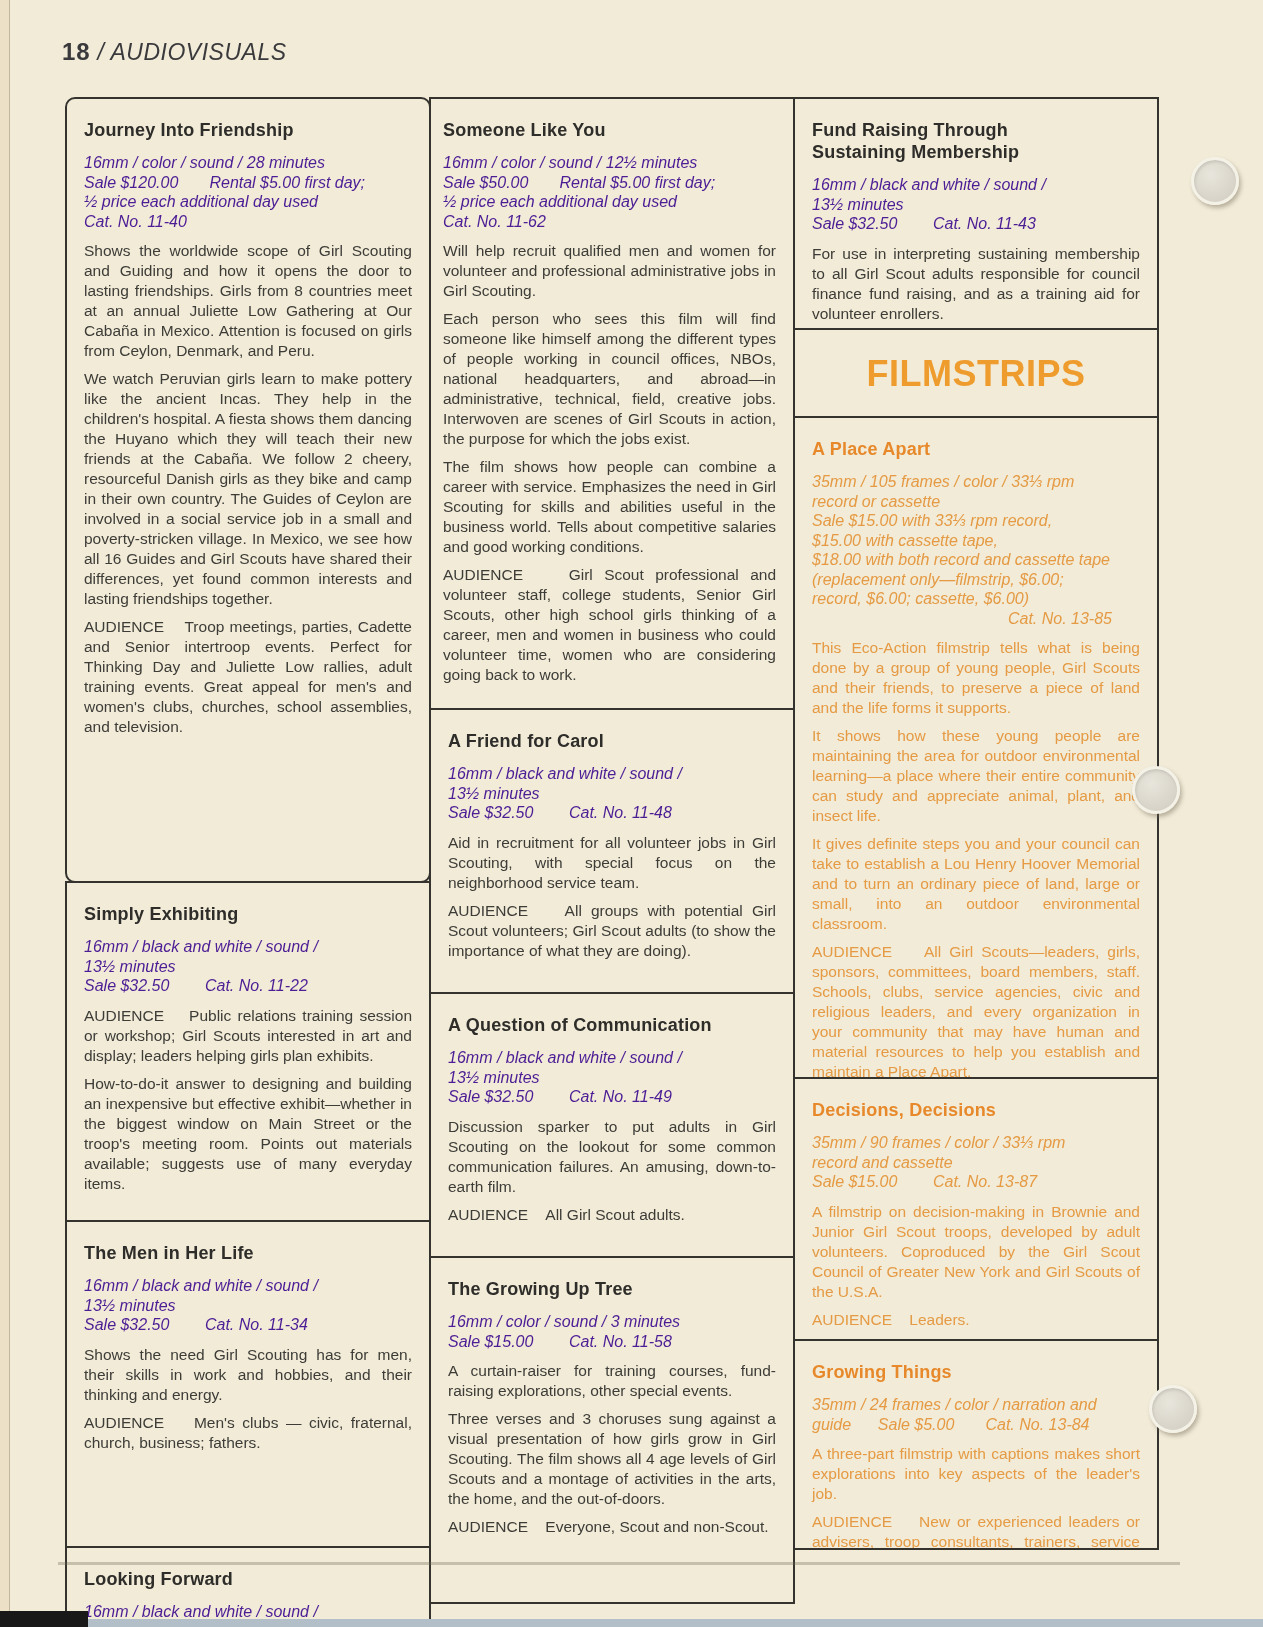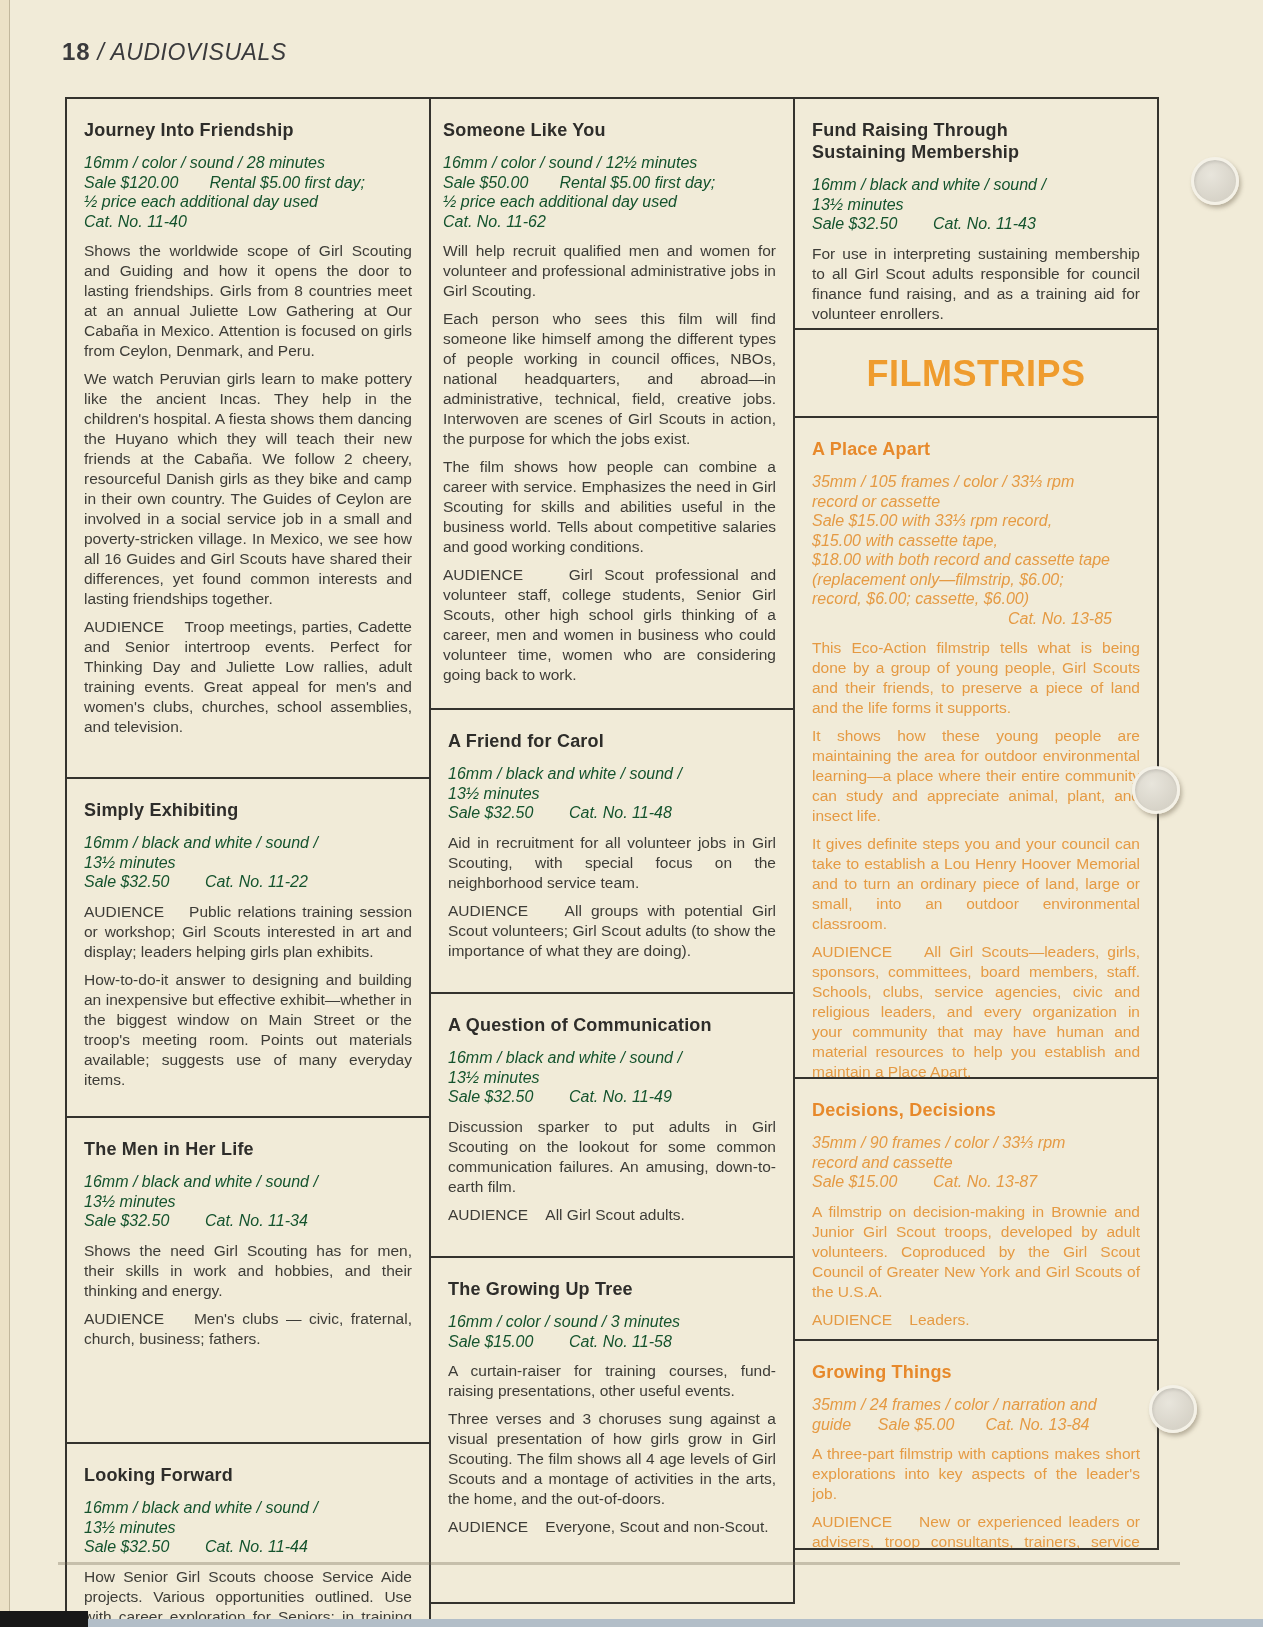--- a/index.html
+++ b/index.html
@@ -24,21 +24,21 @@
   .col + .col{margin-left:-2px;}
   .box{
     box-sizing:border-box;border:2px solid #35332e;margin-top:-2px;
     padding:14px 17px 6px 17px;overflow:hidden;background:transparent;
   }
   .col .box:first-child{margin-top:0;}
   .box h3{
     margin:6px 0 12px;font-size:18px;line-height:22px;color:#2e2d2a;
     white-space:pre-line;letter-spacing:0.2px;
   }
-  .specs{font-style:italic;color:#14532d;font-size:16px;line-height:19.5px;margin:0 0 10px;}
+  .specs{font-style:italic;color:#4c1d95;font-size:16px;line-height:19.5px;margin:0 0 10px;}
   .spec-line.right{text-align:right;padding-right:28px;}
   .para{
     margin:0 0 8px;font-size:15.5px;line-height:20px;color:#3d3c37;
     text-align:justify;
   }
   .box.orange h3{color:#e7892b;}
   .box.orange .specs{color:#e59a43;}
   .box.orange .para{color:#e59a43;}
   .box.banner{display:flex;align-items:center;justify-content:center;padding:4px;}
   .banner-text{
@@ -72,21 +72,21 @@
 <div class="left-edge"></div>
 
 <div class="page-header">
   <span class="pg-num">18</span>
   <span class="pg-sep"> <span>/</span> </span>
   <span class="pg-sec">AUDIOVISUALS</span>
 </div>
 
 <main class="grid" id="grid">
     <section class="col">
-      <article class="box" style="height: 682px;">
+      <article class="box" style="height: 786px; border-radius: 10px;">
         <h3>Journey Into Friendship</h3>
         <div class="specs">
           <div class="spec-line">16mm / color / sound / 28 minutes</div>
           <div class="spec-line">Sale $120.00&nbsp;&nbsp;&nbsp;&nbsp;&nbsp;&nbsp;&nbsp;Rental $5.00 first day;</div>
           <div class="spec-line">½ price each additional day used</div>
           <div class="spec-line">Cat. No. 11-40</div>
         </div>
         <p class="para">Shows the worldwide scope of Girl Scouting and Guiding and how it opens the door to lasting friendships. Girls from 8 countries meet at an annual Juliette Low Gathering at Our Cabaña in Mexico. Attention is focused on girls from Ceylon, Denmark, and Peru.</p>
         <p class="para">We watch Peruvian girls learn to make pottery like the ancient Incas. They help in the children's hospital. A fiesta shows them dancing the Huyano which they will teach their new friends at the Cabaña. We follow 2 cheery, resourceful Danish girls as they bike and camp in their own country. The Guides of Ceylon are involved in a social service job in a small and poverty-stricken village. In Mexico, we see how all 16 Guides and Girl Scouts have shared their differences, yet found common interests and lasting friendships together.</p>
         <p class="para">AUDIENCE&nbsp;&nbsp;&nbsp;&nbsp;Troop meetings, parties, Cadette and Senior intertroop events. Perfect for Thinking Day and Juliette Low rallies, adult training events. Great appeal for men's and women's clubs, churches, school assemblies, and television.</p>
@@ -154,21 +154,21 @@
         </div>
         <p class="para">Discussion sparker to put adults in Girl Scouting on the lookout for some common communication failures. An amusing, down-to-earth film.</p>
         <p class="para">AUDIENCE&nbsp;&nbsp;&nbsp;&nbsp;All Girl Scout adults.</p>
       </article>
       <article class="box" style="height: 348px;">
         <h3>The Growing Up Tree</h3>
         <div class="specs">
           <div class="spec-line">16mm / color / sound / 3 minutes</div>
           <div class="spec-line">Sale $15.00&nbsp;&nbsp;&nbsp;&nbsp;&nbsp;&nbsp;&nbsp;&nbsp;Cat. No. 11-58</div>
         </div>
-        <p class="para">A curtain-raiser for training courses, fund-raising presentations, other useful events.</p>
+        <p class="para">A curtain-raiser for training courses, fund-raising explorations, other special events.</p>
         <p class="para">Three verses and 3 choruses sung against a visual presentation of how girls grow in Girl Scouting. The film shows all 4 age levels of Girl Scouts and a montage of activities in the arts, the home, and the out-of-doors.</p>
         <p class="para">AUDIENCE&nbsp;&nbsp;&nbsp;&nbsp;Everyone, Scout and non-Scout.</p>
       </article>
     </section>
     <section class="col">
       <article class="box" style="height: 233px;">
         <h3>Fund Raising Through
 Sustaining Membership</h3>
         <div class="specs">
           <div class="spec-line">16mm / black and white / sound /</div>

